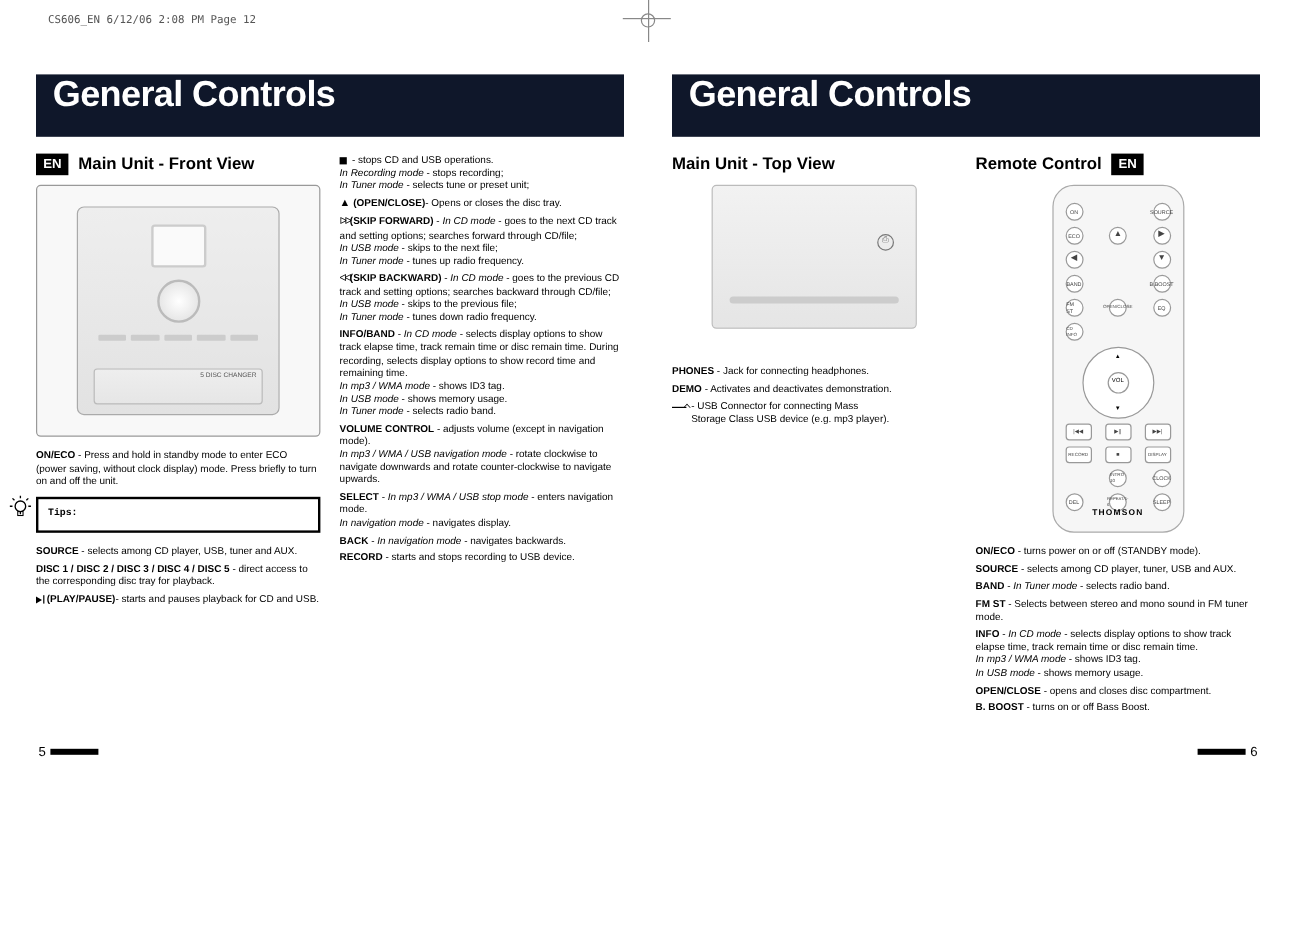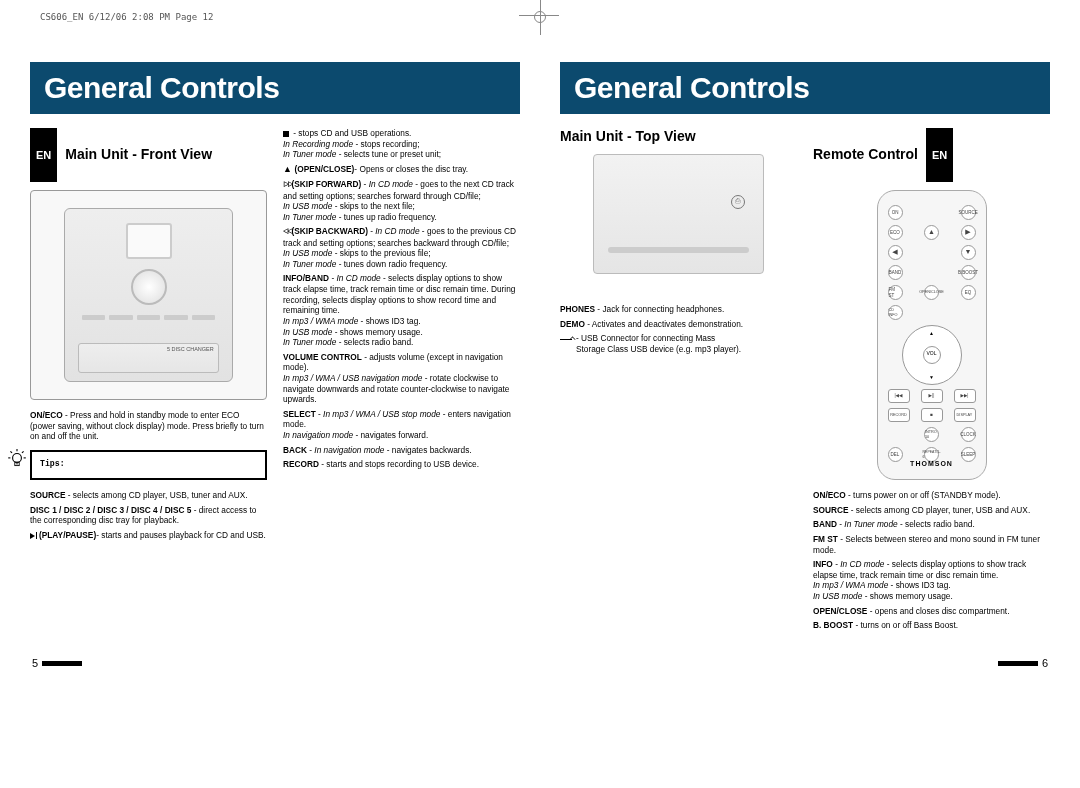--- a/index.html
+++ b/index.html
@@ -40,24 +40,23 @@
   .spread {
     display: flex;
     gap: 40px;
     margin-top: 40px;
   }
   .page {
     flex: 1 1 50%;
     position: relative;
   }
   .title-block {
-    background: #0c4a6e;
+    background: #0f172a;
     height: 52px;
     display: flex;
-    align-items: center;
     padding-left: 14px;
     margin-bottom: 14px;
   }
   .title-block h1 {
     color: #fff;
     font-size: 30px;
     font-weight: 900;
     letter-spacing: -0.5px;
   }
   .columns {
@@ -73,21 +72,21 @@
     display: flex;
     align-items: center;
     gap: 8px;
     margin-bottom: 8px;
   }
   .en-badge {
     background: #000;
     color: #fff;
     font-weight: 700;
     font-size: 11px;
-    padding: 20px 6px;
+    padding: 2px 6px;
   }
   .section-title {
     font-weight: 900;
     font-size: 14px;
   }
   .device-box {
     border: 1px solid #999;
     border-radius: 4px;
     height: 210px;
     margin: 4px 0 10px 0;
@@ -321,21 +320,21 @@
         <p><span style="font-size:8px;letter-spacing:-2px">ᐊᐊ </span><b>(SKIP BACKWARD)</b> - <i>In CD mode</i><span> - goes to the previous CD track and setting options; searches backward through CD/file;</span><br>
            <i>In USB mode</i><span> - skips to the previous file;</span><br>
            <i>In Tuner mode</i><span> - tunes down radio frequency.</span></p>
         <p><b>INFO/BAND</b> - <i>In CD mode</i><span> - selects display options to show track elapse time, track remain time or disc remain time. During recording, selects display options to show record time and remaining time.</span><br>
            <i>In mp3 / WMA mode</i><span> - shows ID3 tag.</span><br>
            <i>In USB mode</i><span> - shows memory usage.</span><br>
            <i>In Tuner mode</i><span> - selects radio band.</span></p>
         <p><b>VOLUME CONTROL</b><span> - adjusts volume (except in navigation mode).</span><br>
            <i>In mp3 / WMA / USB navigation mode</i><span> - rotate clockwise to navigate downwards and rotate counter-clockwise to navigate upwards.</span></p>
         <p><b>SELECT</b> - <i>In mp3 / WMA / USB stop mode</i><span> - enters navigation mode.</span><br>
-           <i>In navigation mode</i><span> - navigates forward.</span></p>
+           <i>In navigation mode</i><span> - navigates display.</span></p>
         <p><b>BACK</b> -  <i>In navigation mode</i><span> - navigates backwards.</span></p>
         <p><b>RECORD</b><span> - starts and stops recording to USB device.</span></p>
       </div>
     </div>
 
     <div class="page-num left">
       <span>5</span><span class="bar"></span>
     </div>
   </div>
 

